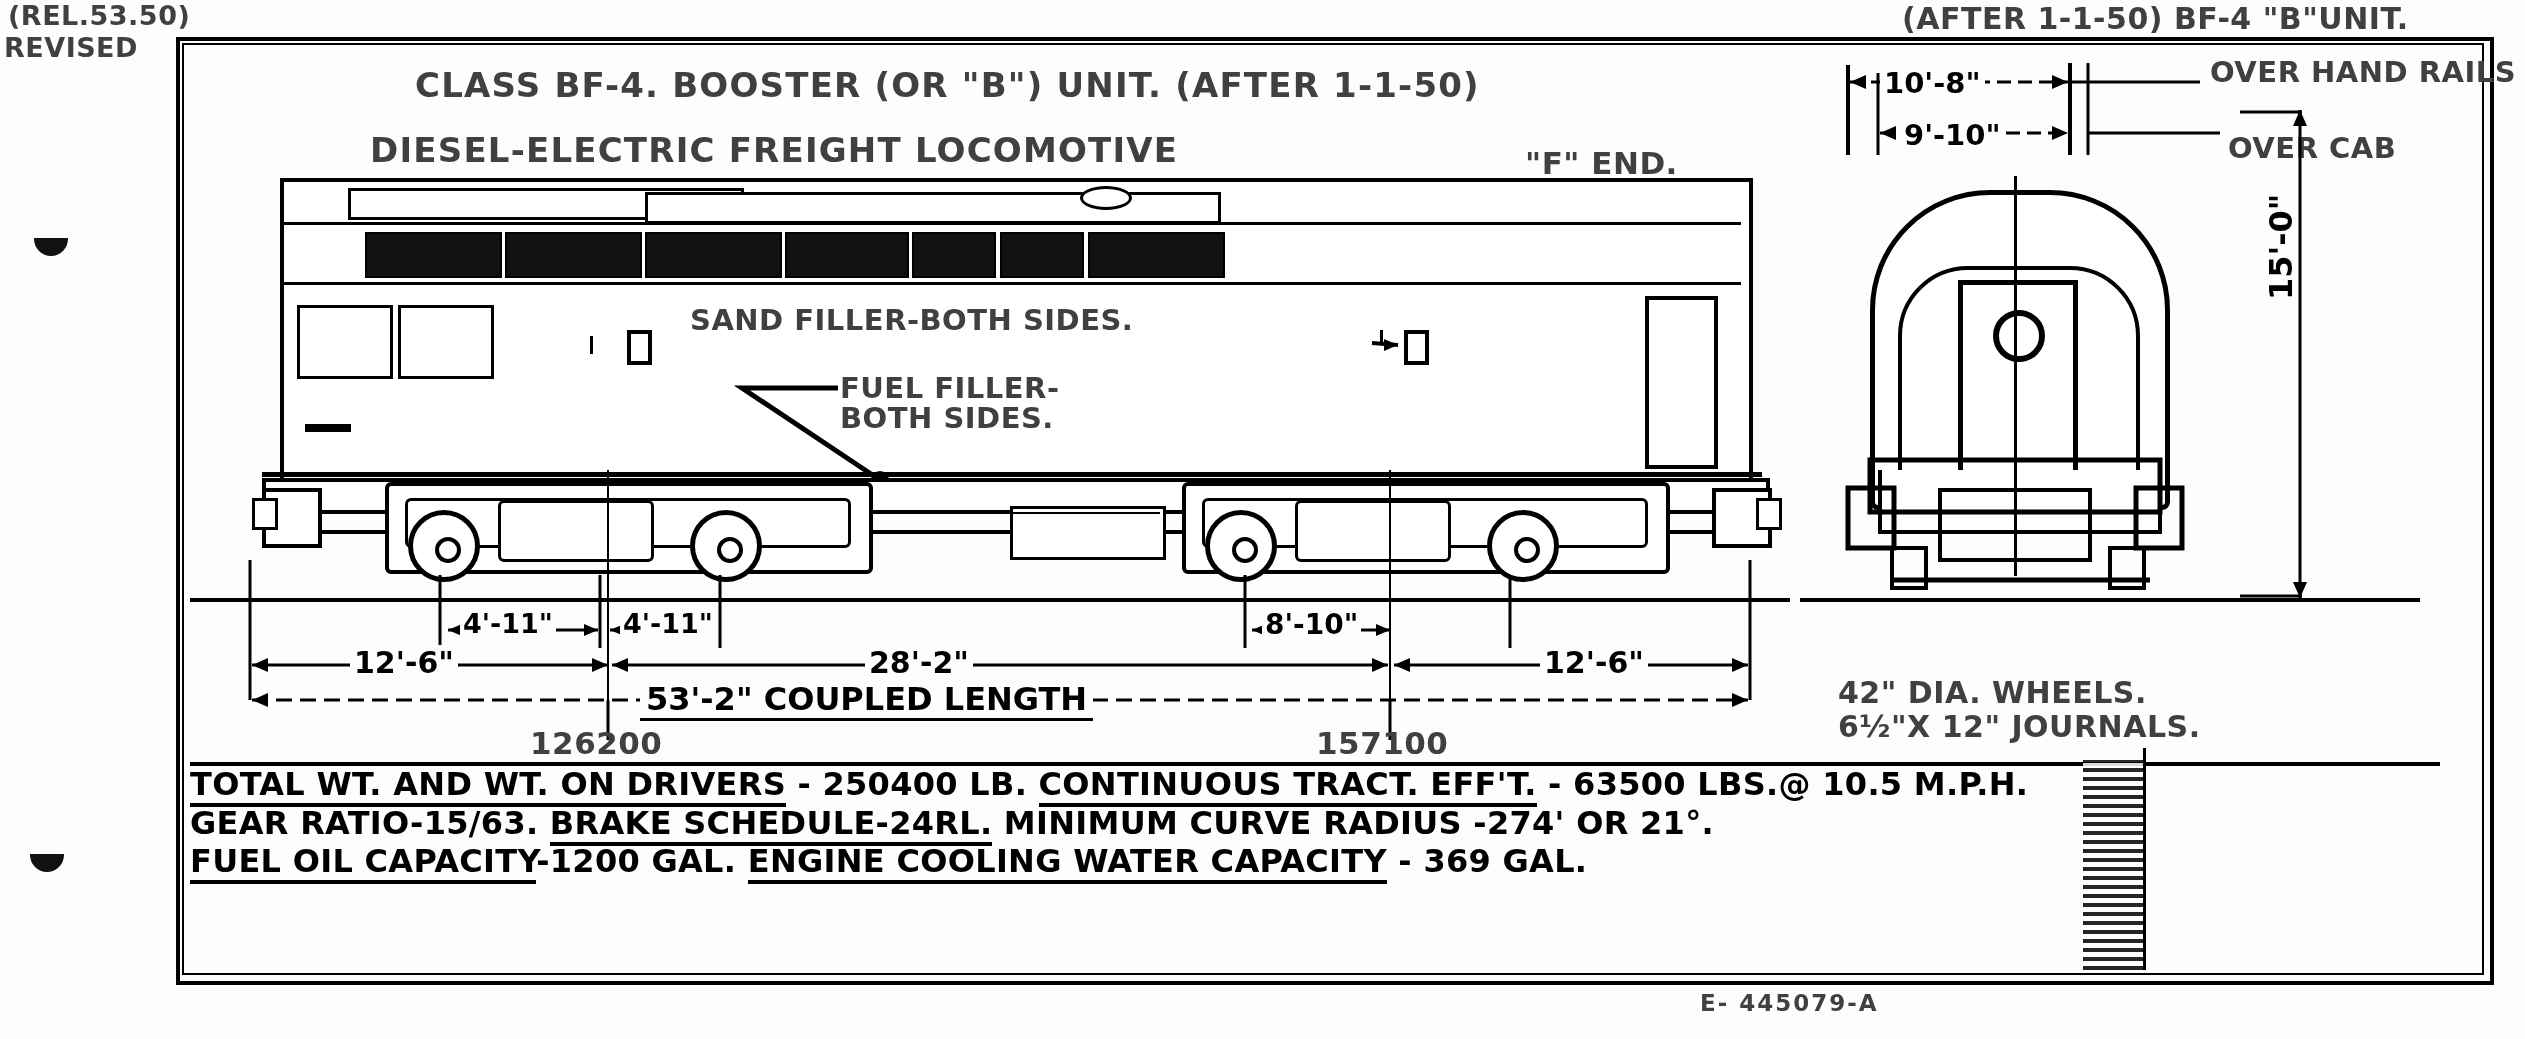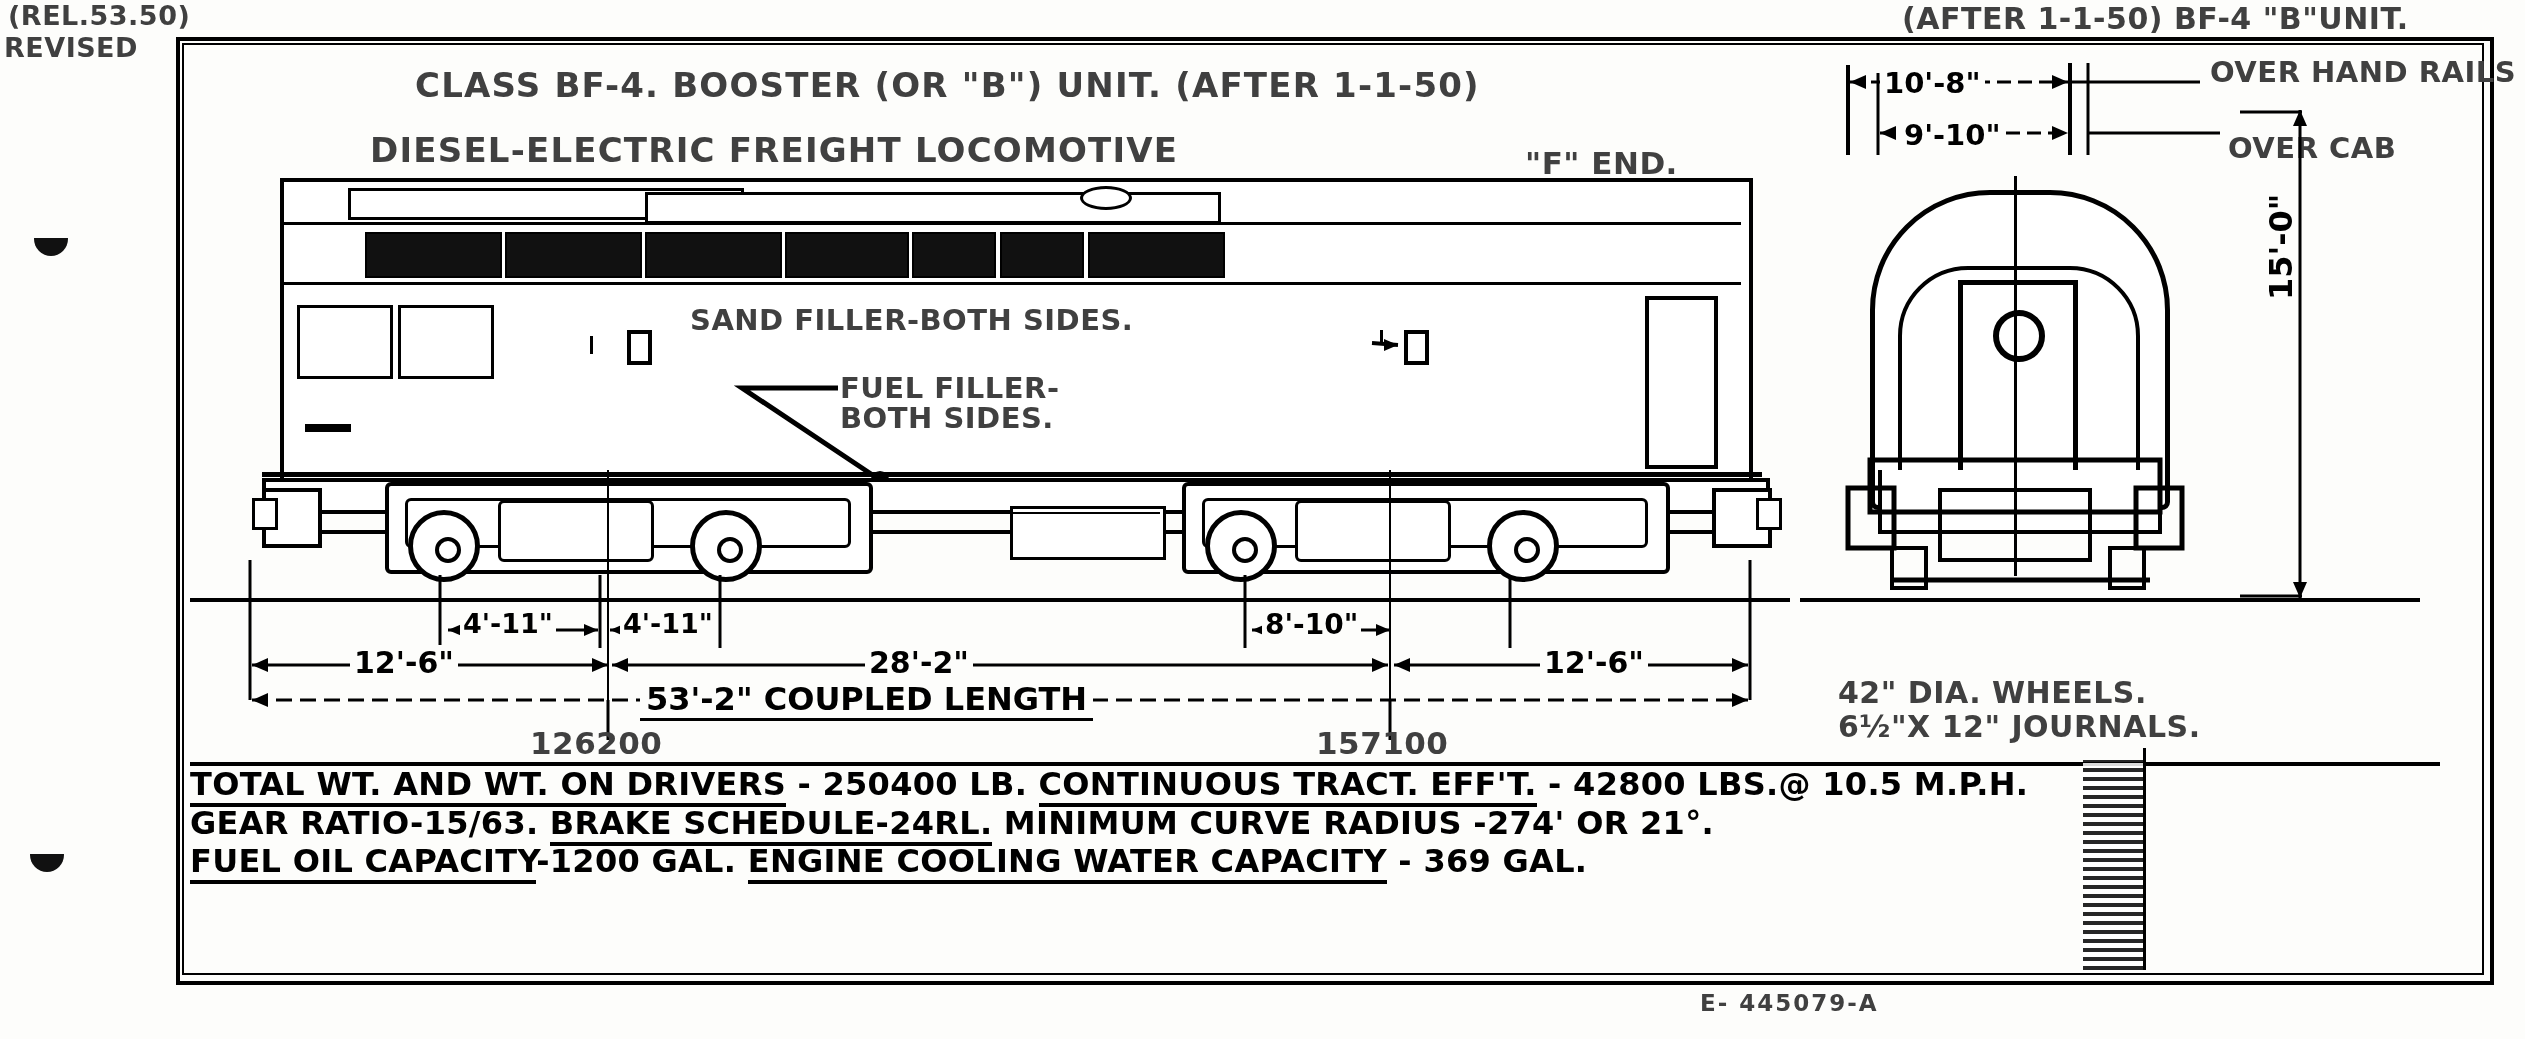--- a/index.html
+++ b/index.html
@@ -393,21 +393,21 @@
     <line x1="0" y1="12" x2="62" y2="12" stroke="#000" stroke-width="3"></line>
     <line x1="0" y1="496" x2="62" y2="496" stroke="#000" stroke-width="3"></line>
   </svg>
   <div id="ev-vert-txt">15'-0"</div>
 
   <div class="abs hand" id="ev-lbl-1">42" DIA. WHEELS.</div>
   <div class="abs hand" id="ev-lbl-2">6½"X 12" JOURNALS.</div>
 
   <div id="specs-rule"></div>
   <div id="specs">
-    <div class="specline"><span class="u">TOTAL WT. AND WT. ON DRIVERS</span><span> - 250400   LB. </span><span class="u">CONTINUOUS TRACT. EFF'T.</span><span> - 42800 LBS.@ 10.5 M.P.H.</span></div>
+    <div class="specline"><span class="u">TOTAL WT. AND WT. ON DRIVERS</span><span> - 250400   LB. </span><span class="u">CONTINUOUS TRACT. EFF'T.</span><span> - 63500 LBS.@ 10.5 M.P.H.</span></div>
     <div class="specline"><span>GEAR RATIO-15/63. </span><span class="u">BRAKE SCHEDULE-24RL.</span><span> MINIMUM CURVE RADIUS -274' OR 21°.</span></div>
     <div class="specline"><span class="u">FUEL OIL CAPACITY</span><span>-1200 GAL. </span><span class="u">ENGINE COOLING WATER CAPACITY</span><span> - 369 GAL.</span></div>
   </div>
 
   <div id="artifact-right"></div>
   <div id="artifact-right2"></div>
 
   <div class="abs hand" id="dwg-no">E- 445079-A</div>
 
 </div>

